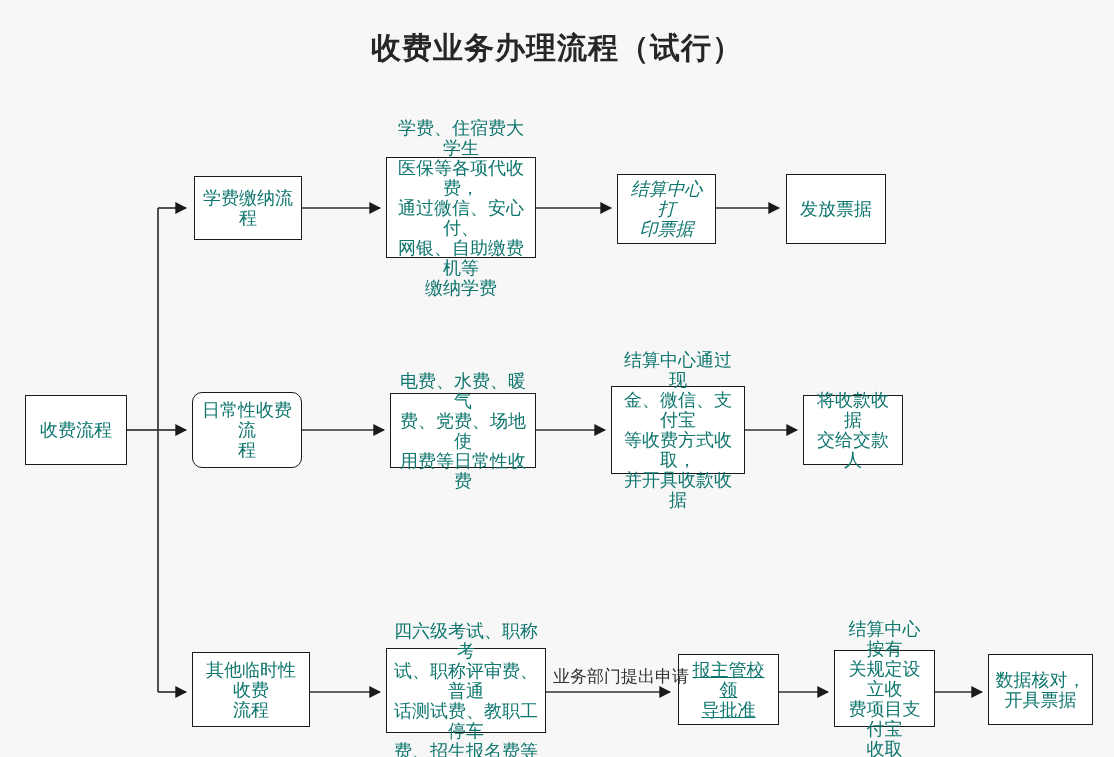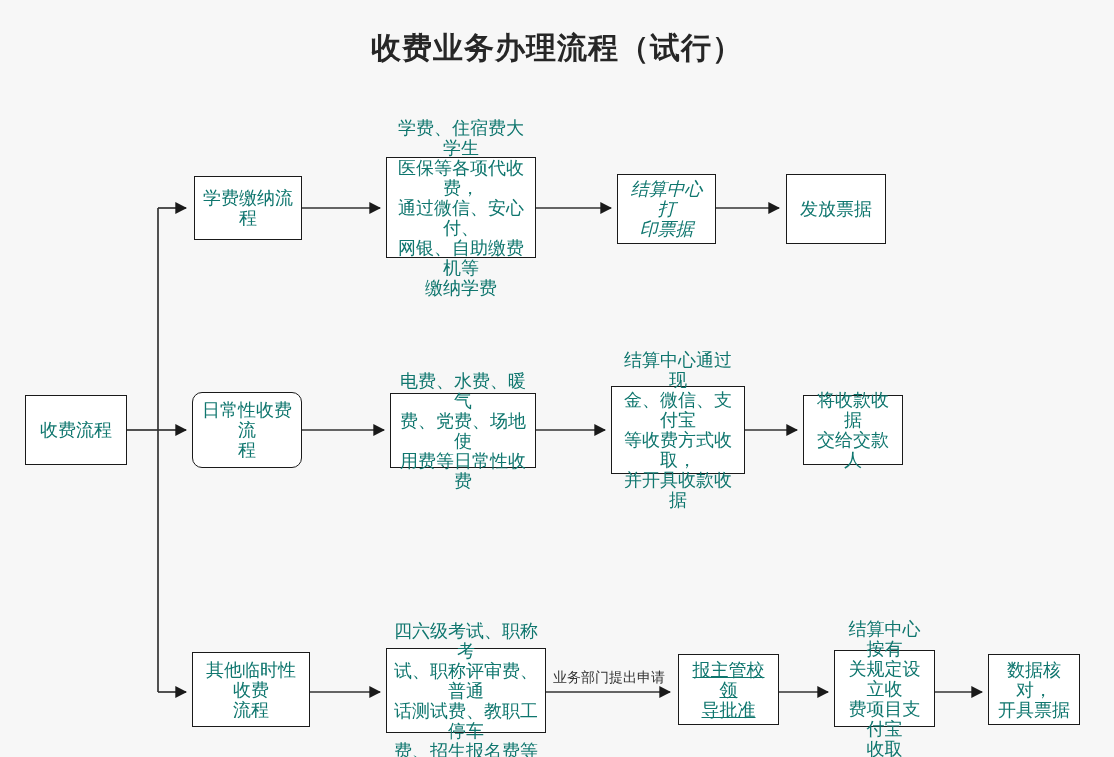--- a/index.html
+++ b/index.html
@@ -52,21 +52,21 @@
     line-height: 20px;
     padding: 2px 5px;
   }
   .node span {
     display: block;
     width: 100%;
     white-space: pre-line;
   }
   .edge-label {
     position: absolute;
-    font-size: 14px;
+    font-size: 17px;
     color: #333333;
     background: transparent;
     white-space: nowrap;
     line-height: 14px;
   }
 </style>
 </head>
 <body>
 
 <div id="canvas">
@@ -171,20 +171,20 @@
 导批准</span>
   </div>
 
   <div class="node" style="left:834px; top:650px; width:101px; height:77px;">
     <span>结算中心按有
 关规定设立收
 费项目支付宝
 收取</span>
   </div>
 
-  <div class="node" style="left:988px; top:654px; width:92px; height:71px;">
+  <div class="node" style="left:988px; top:654px; width:105px; height:71px;">
     <span>数据核对，
 开具票据</span>
   </div>
 
   <div class="edge-label" style="left:553px; top:670px;">业务部门提出申请</div>
 
 </div>
 
 </body></html>

